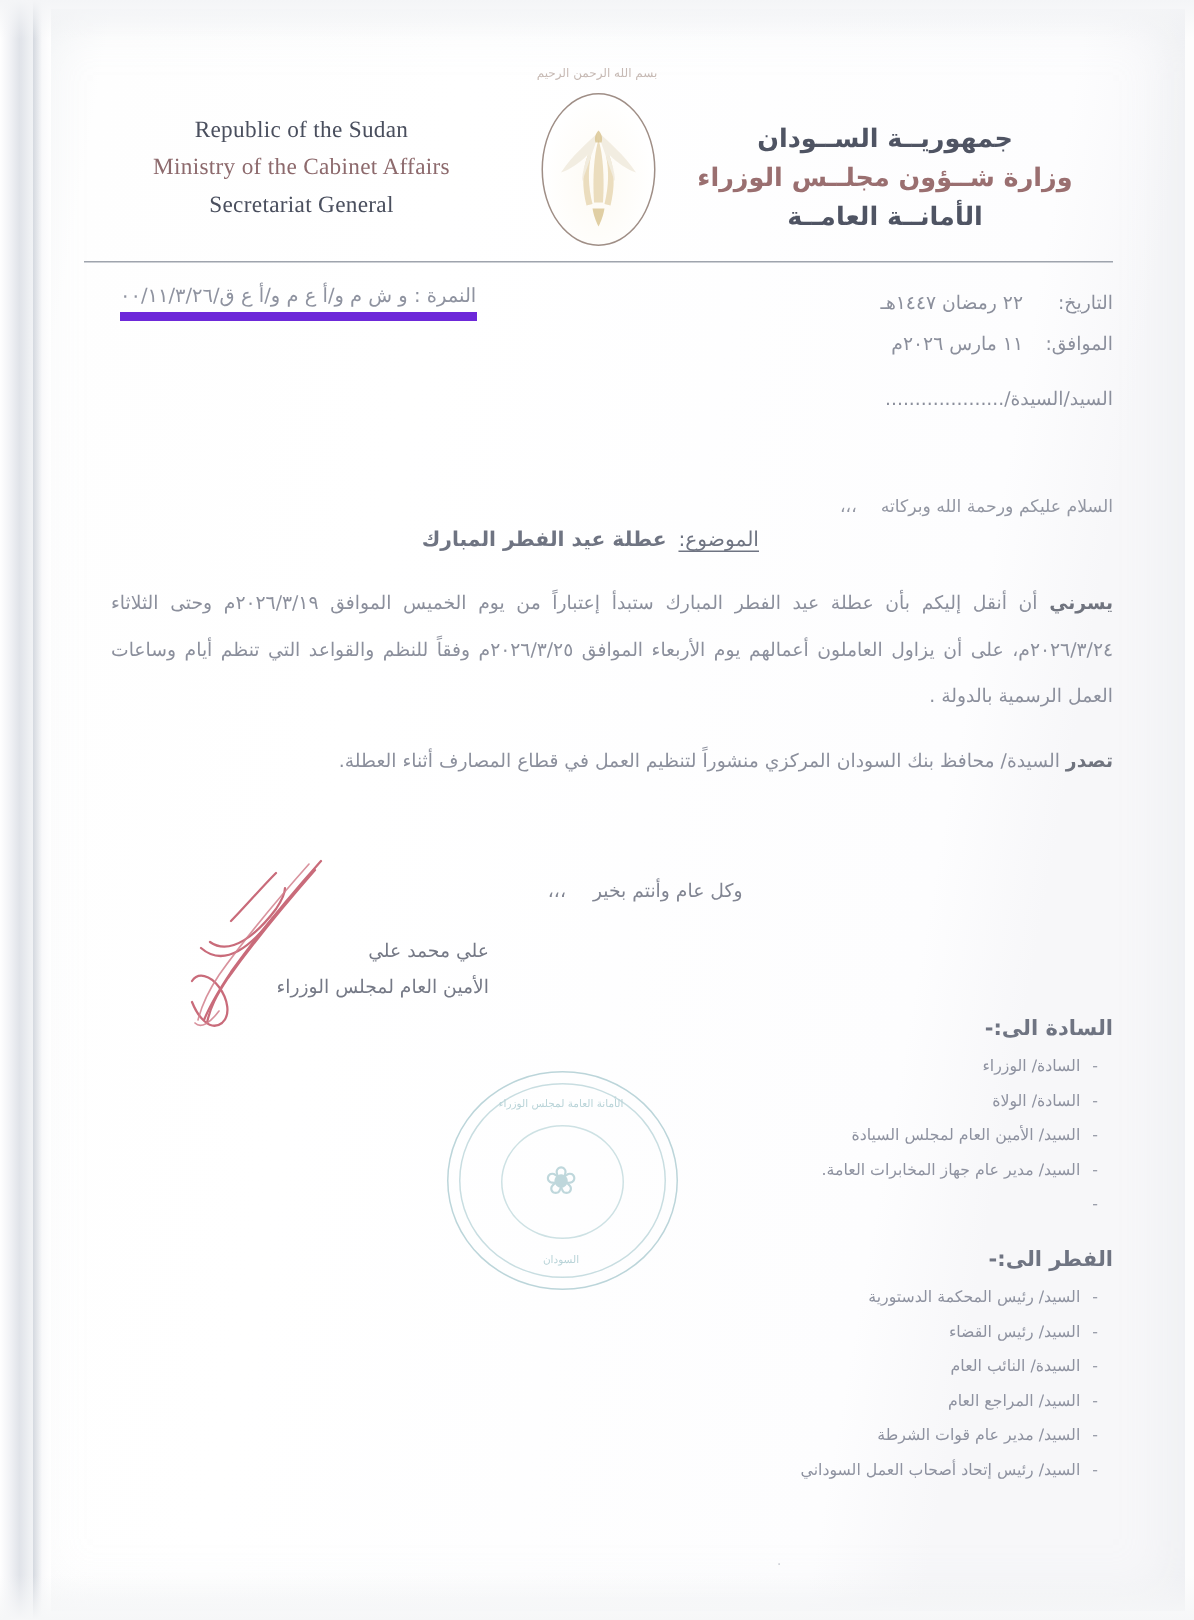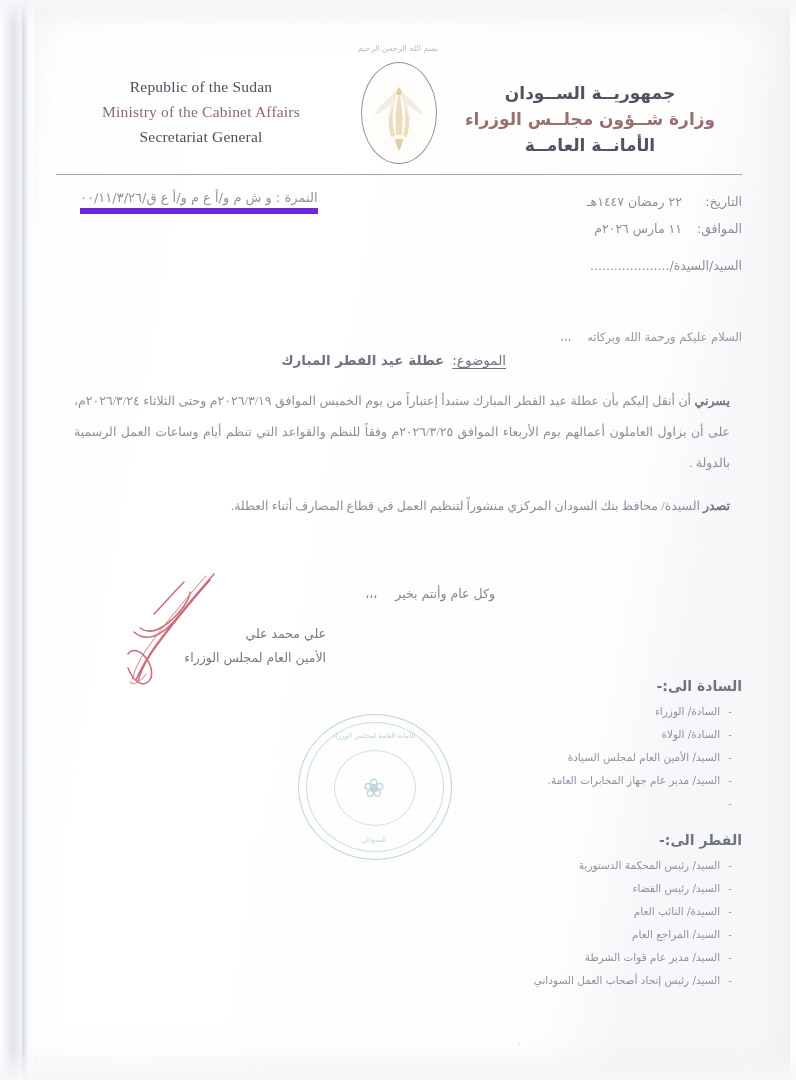--- a/index.html
+++ b/index.html
@@ -192,21 +192,21 @@
   
   #body {
     position: absolute;
     right: 54px; top: 386px;
     width: 668px;
     font-size: 12.5px;
     line-height: 31px;
     color: #8b8f9c;
     text-align: justify;
   }
-  #body p { margin: 0 12px 12px 0; font-family: Liberation Serif, serif; }
+  #body p { margin: 0 0 12px 0; }
   #body p.tight { margin-bottom: 10px; }
   #body b { color: #70747f; font-weight: bold; }
 
   #closing {
     position: absolute;
     right: 301px; top: 586px;
     font-size: 12.5px;
     color: #818592;
   }
   #closing .tri { letter-spacing: 1px; padding-right: 18px; }

